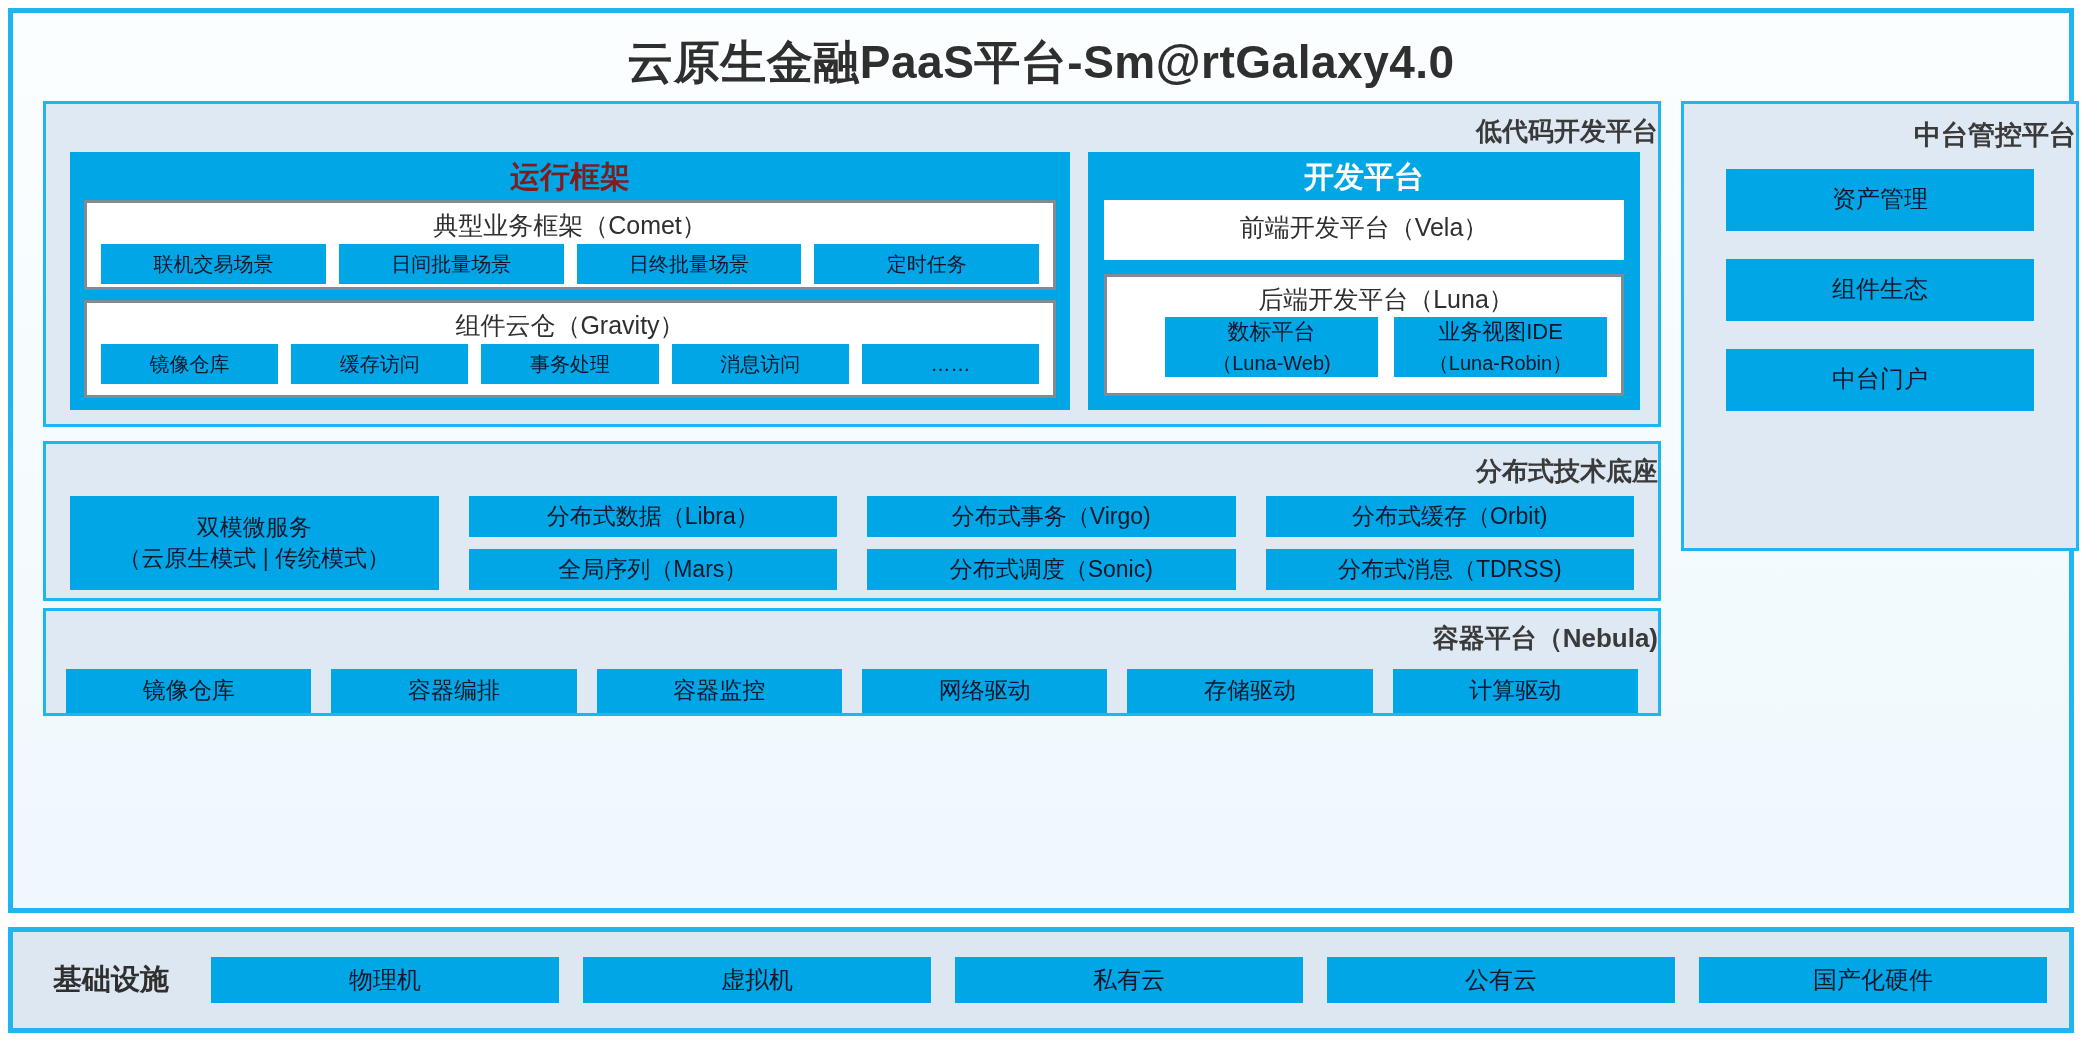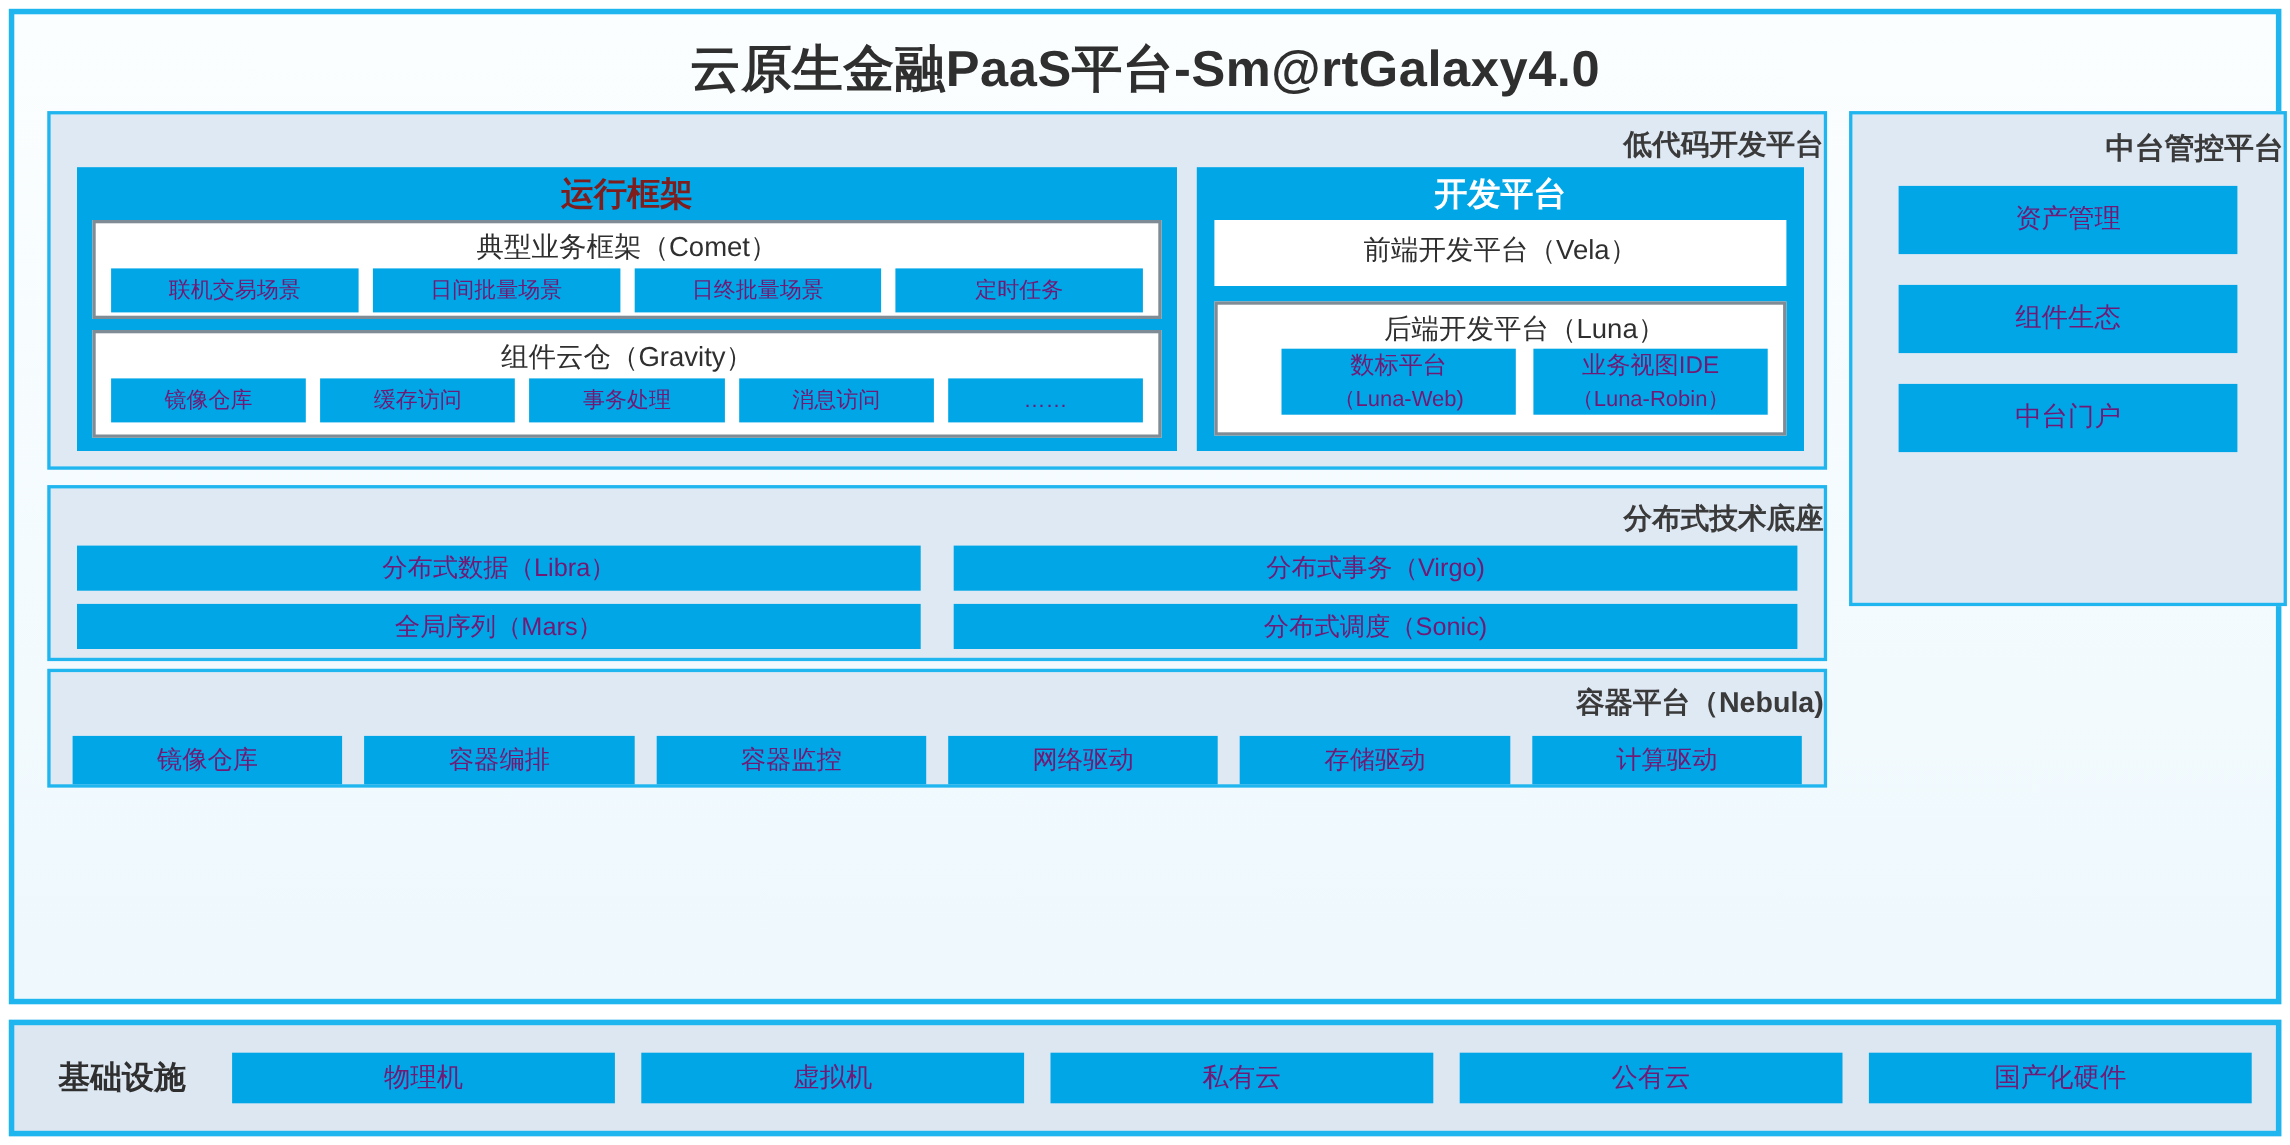--- a/index.html
+++ b/index.html
@@ -41,21 +41,21 @@
     font-size:26px;
     font-weight:700;
     color:#3a3a3a;
     padding-top:13px;
     line-height:1.1;
   }
 
   
   .bluecard{
     background:#00a6e6;
-    color:#701a75;
+    color:#0f172a;
     display:flex;
     align-items:center;
     justify-content:center;
     text-align:center;
     font-size:22px;
     line-height:1.2;
     box-sizing:border-box;
     padding:2px 4px;
   }
   .whitebox{
@@ -204,27 +204,37 @@
       <div class="ctrl-list">
         <div class="bluecard">资产管理</div>
         <div class="bluecard">组件生态</div>
         <div class="bluecard">中台门户</div>
       </div>
     </div>
 
     <div class="panel" id="distbase">
       <div class="panel-title">分布式技术底座</div>
       <div class="dist-grid">
+        <div class="dist-col dist-col-wide">
+          <div class="bluecard">
+            <span>双模微服务</span>
+            <span>（云原生模式 | 传统模式）</span>
+          </div>
+        </div>
         <div class="dist-col">
           <div class="bluecard">分布式数据（Libra）</div>
           <div class="bluecard">全局序列（Mars）</div>
         </div>
         <div class="dist-col">
           <div class="bluecard">分布式事务（Virgo)</div>
           <div class="bluecard">分布式调度（Sonic)</div>
+        </div>
+        <div class="dist-col">
+          <div class="bluecard">分布式缓存（Orbit)</div>
+          <div class="bluecard">分布式消息（TDRSS)</div>
         </div>
       </div>
     </div>
 
     <div class="panel" id="container">
       <div class="panel-title">容器平台（Nebula)</div>
       <div class="cont-row">
         <div class="bluecard">镜像仓库</div>
         <div class="bluecard">容器编排</div>
         <div class="bluecard">容器监控</div>

